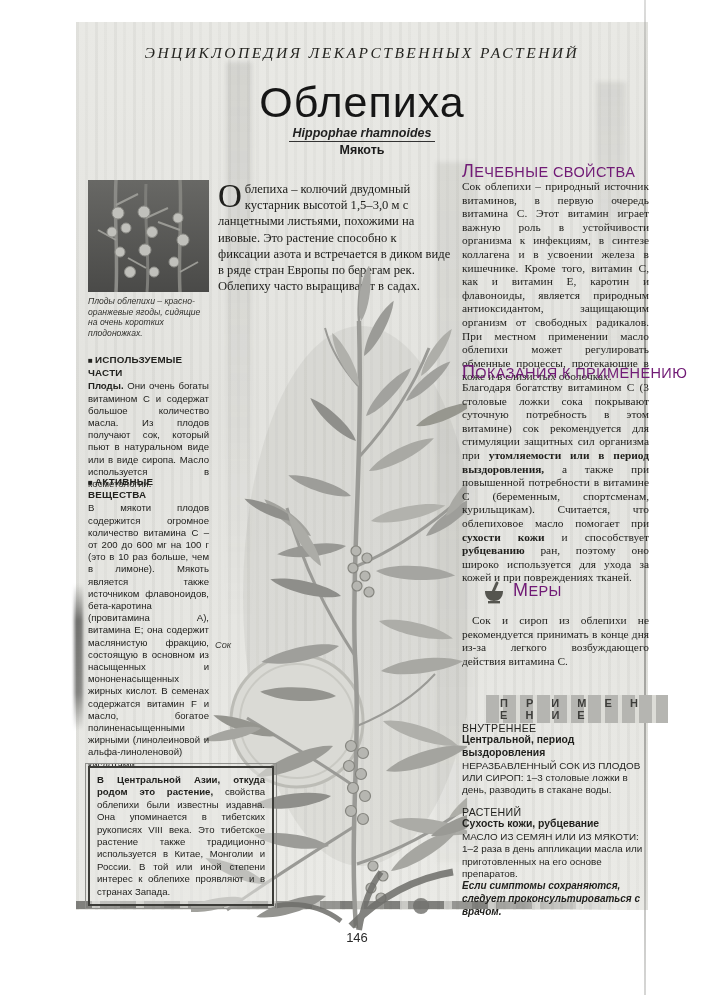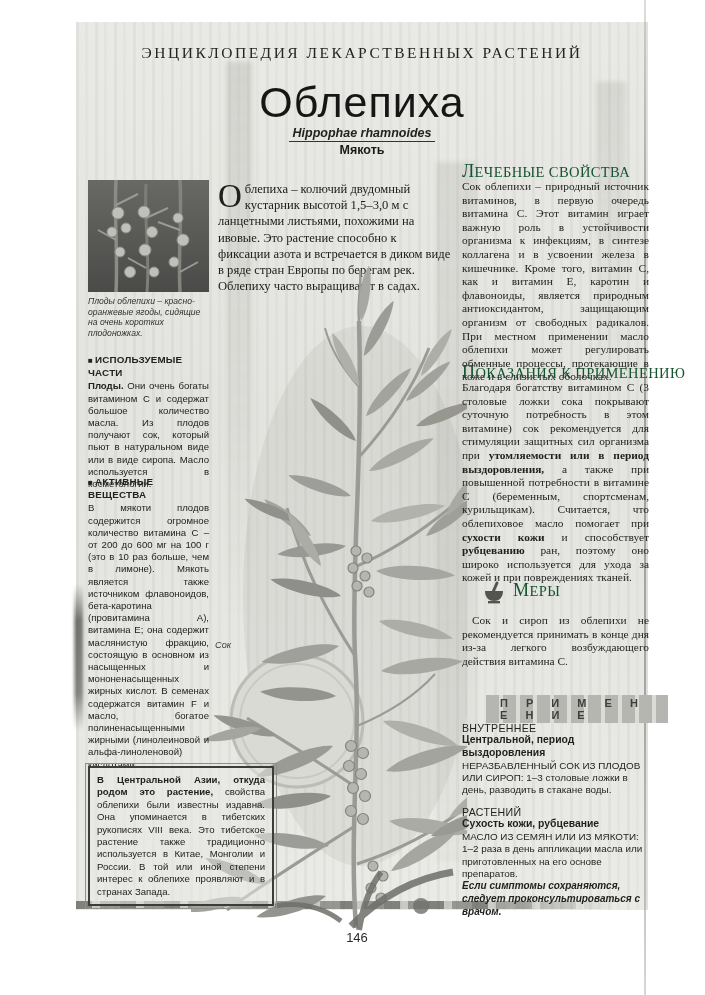--- a/index.html
+++ b/index.html
@@ -18,21 +18,21 @@
   .s2{left:360px;top:140px;width:40px;height:700px;background:linear-gradient(180deg,rgba(90,90,85,.10),rgba(90,90,85,.03));}
   .s3{left:520px;top:60px;width:30px;height:300px;background:linear-gradient(180deg,rgba(90,90,85,.12),rgba(90,90,85,0));}
   .edge-line{left:644px;top:0;width:2px;height:995px;
     background:linear-gradient(180deg,rgba(120,120,116,.25),#9d9d99 30%,#a6a6a2 70%,rgba(120,120,116,.3));}
   .smudge-left{left:74px;top:584px;width:9px;height:146px;filter:blur(1.5px);
     background:linear-gradient(180deg,rgba(40,40,38,0),rgba(40,40,38,.6) 25%,rgba(40,40,38,.5) 75%,rgba(40,40,38,0));}
   .scan-band{left:76px;top:901px;width:540px;height:8px;filter:blur(.4px);opacity:.85;
     background:repeating-linear-gradient(90deg,rgba(58,58,55,.7) 0 16px,rgba(125,125,120,.35) 16px 24px,rgba(70,70,66,.6) 24px 44px);
     -webkit-mask-image:linear-gradient(90deg,#000 75%,transparent);mask-image:linear-gradient(90deg,#000 75%,transparent);}
   .series{left:76px;top:44px;width:572px;text-align:center;font-family:"Liberation Serif",serif;
-    font-size:15.5px;letter-spacing:2.5px;color:#242420;}
+    font-size:15.5px;letter-spacing:2.5px;color:#242420;font-style:italic;}
   .title{left:76px;top:78px;width:572px;text-align:center;font-size:43px;font-weight:400;
     letter-spacing:1px;color:#161616;}
   .latin{left:76px;top:126px;width:572px;text-align:center;font-size:12.5px;font-style:italic;font-weight:bold;color:#222;}
   .latin span{border-bottom:1.5px solid #333;padding:0 4px 1px;}
   .family{left:76px;top:143px;width:572px;text-align:center;font-size:12.5px;font-weight:bold;color:#1a1a1a;}
 
   .intro{left:218px;top:181px;width:233px;font-family:"Liberation Serif",serif;
     font-size:12.6px;line-height:16.2px;color:#20201d;}
   .dropcap{float:left;font-size:33px;line-height:27px;padding:2px 3px 0 0;font-family:"Liberation Serif",serif;}
 
@@ -42,21 +42,21 @@
   .lcol-h{font-weight:bold;font-size:9.8px;letter-spacing:.2px;margin-bottom:1px;text-align:left;}
   .bullet{font-size:8px;margin-right:2px;}
   .b{font-weight:bold;}
 
   .sok{left:215px;top:640px;font-size:9.2px;font-style:italic;color:#3a3a36;}
 
   .infobox{left:88px;top:766px;width:168px;border:2px solid #3c3c38;outline:1px solid #8f8f8b;outline-offset:2px;
     padding:6px 7px;font-size:9.6px;line-height:12.4px;text-align:justify;color:#22221f;background:rgba(232,232,228,.55);}
 
   .rcol{width:187px;font-family:"Liberation Serif",serif;color:#1f1f1c;}
-  .rhead{font-family:Liberation Serif, serif;font-size:14.5px;letter-spacing:.4px;color:#14532d;}
+  .rhead{font-family:Liberation Sans, sans-serif;font-size:14.5px;letter-spacing:.4px;color:#701a75;}
   .rhead::first-letter{font-size:18px;}
   .rbody{font-size:11.4px;line-height:13.6px;text-align:justify;}
 
   .prec-icon{left:481px;top:581px;width:26px;height:24px;}
   .prec-title{left:513px;top:580px;width:140px;}
   .prec-text{left:462px;top:614px;width:187px;}
   .prec-text p{margin:0;text-indent:10px;}
 
   .banner{left:486px;top:695px;width:168px;padding:2px 0 2px 14px;
     font-weight:bold;font-size:11px;letter-spacing:7.5px;color:#3d3d3a;

